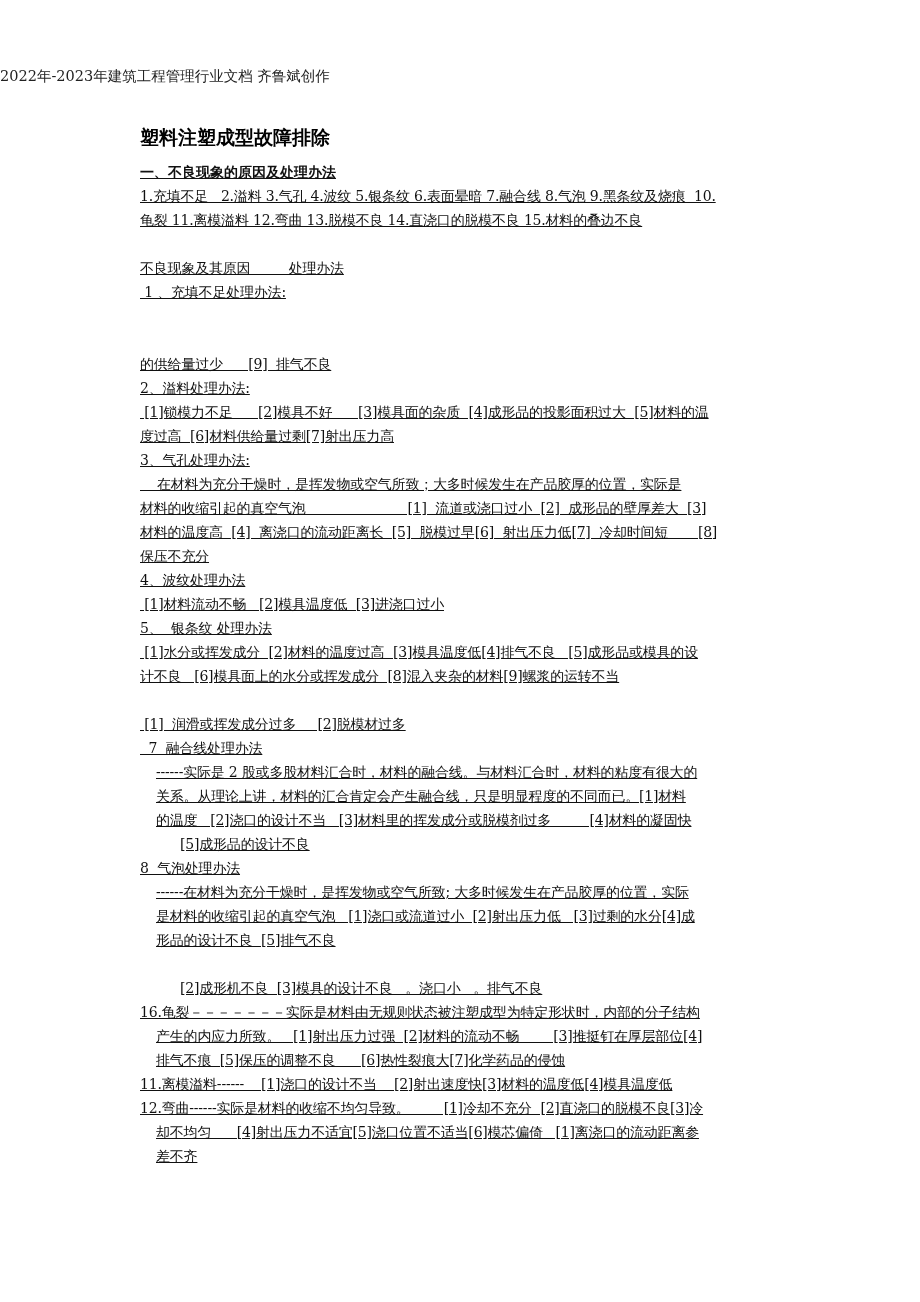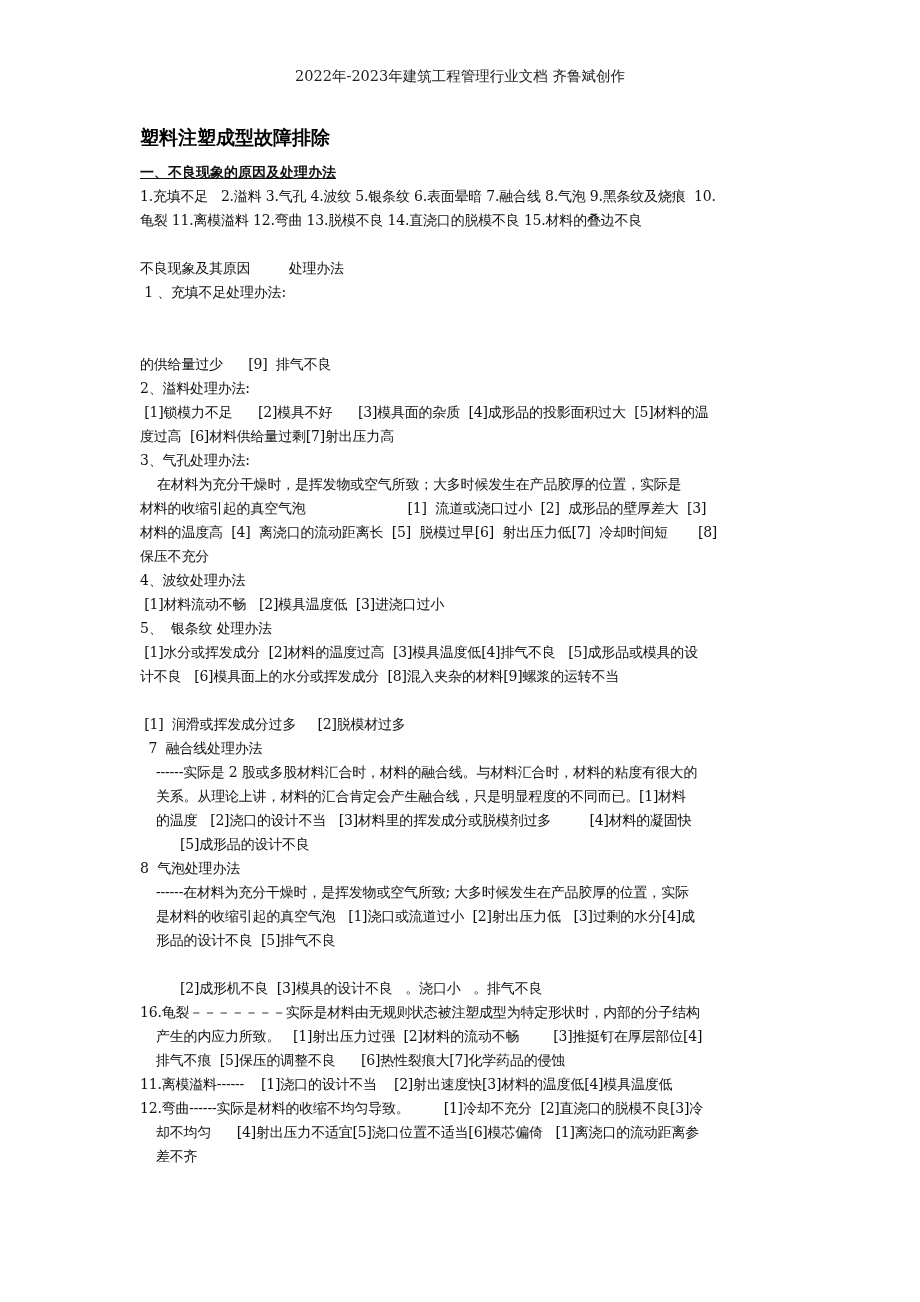--- a/index.html
+++ b/index.html
@@ -1,26 +1,26 @@
 <!DOCTYPE html>
 <html><head>
 <meta charset="utf-8">
 <style>
   html, body { margin: 0; padding: 0; background: #ffffff; }
   body { width: 920px; height: 1302px; position: relative; overflow: hidden;
          font-family: "DejaVu Serif", "Liberation Serif", serif; color: #111; }
   .page { position: absolute; left: 0; top: 0; width: 920px; height: 1302px; }
-  .header { position: absolute; top: 66px; left: 0; width: 920px; text-align: center;
+  .header { position: absolute; top: 66px; left: 0; width: 920px; text-align: left;
             font-size: 14.5px; line-height: 20px; color: #222; }
   .title { position: absolute; top: 124px; left: 140px; font-family: "DejaVu Sans", "Liberation Sans", sans-serif;
            font-weight: bold; font-size: 19px; line-height: 26px; color: #000000; }
   .subtitle { position: absolute; top: 162px; left: 140px; font-family: "DejaVu Sans", "Liberation Sans", sans-serif;
               font-weight: bold; font-size: 14px; line-height: 20px; color: #111; text-decoration: underline; }
   .line { position: absolute; left: 140px; width: 652px; font-size: 14px; line-height: 20px;
-          white-space: pre; color: #111; letter-spacing: -0.2px; }
+          white-space: pre; color: #111; letter-spacing: -0.2px; text-decoration: underline; }
   .ind2 { left: 156px; width: 636px; }
   .ind3 { left: 180px; width: 612px; }
 </style>
 </head>
 <body>
 
 <div class="page">
   <div class="header">2022年-2023年建筑工程管理行业文档 齐鲁斌创作</div>
   <div class="title">塑料注塑成型故障排除</div>
   <div class="subtitle">一、不良现象的原因及处理办法</div>

